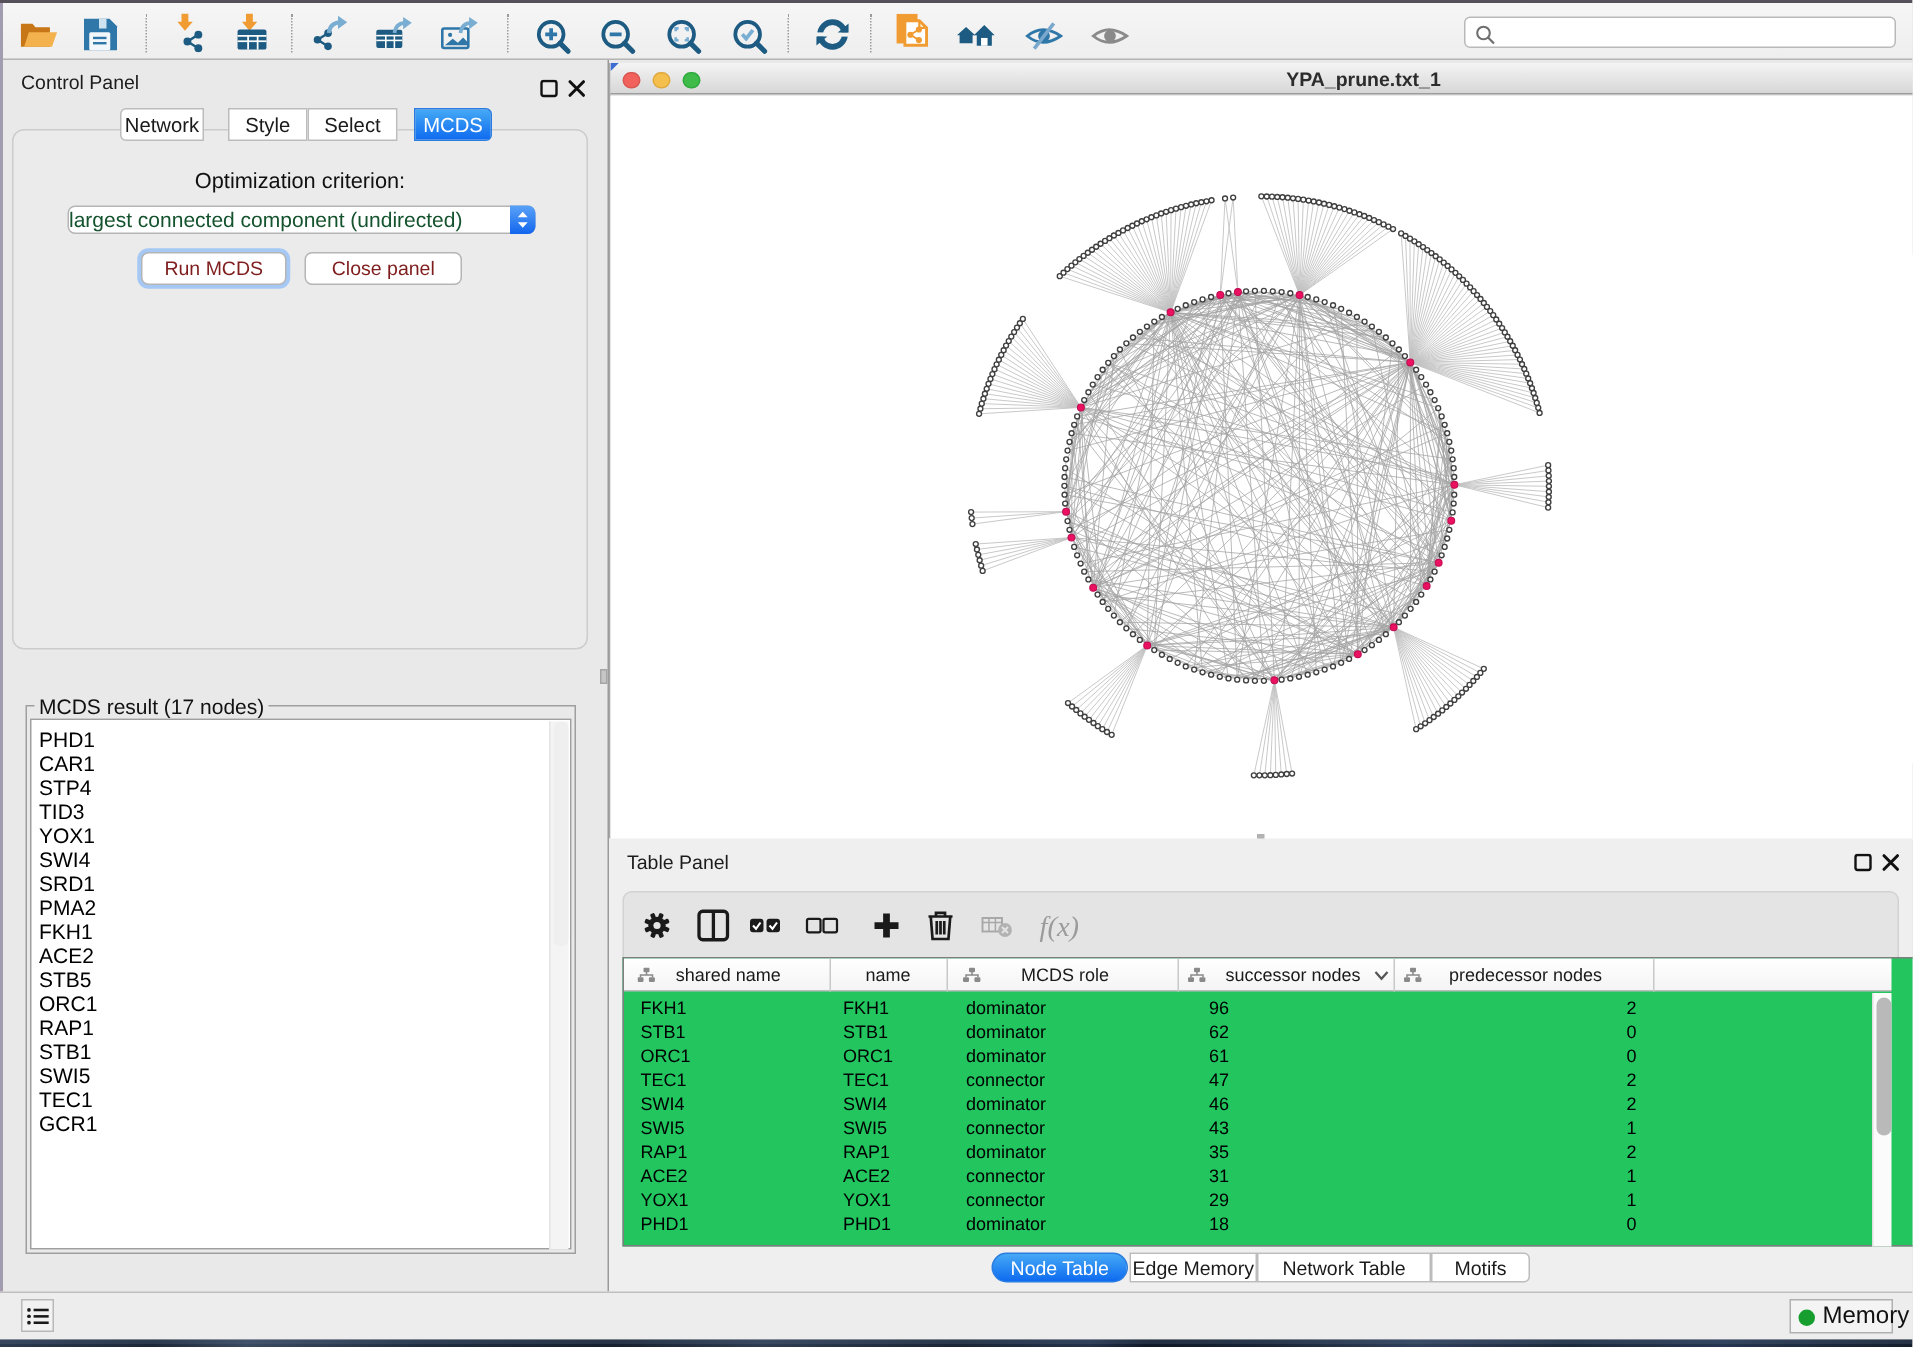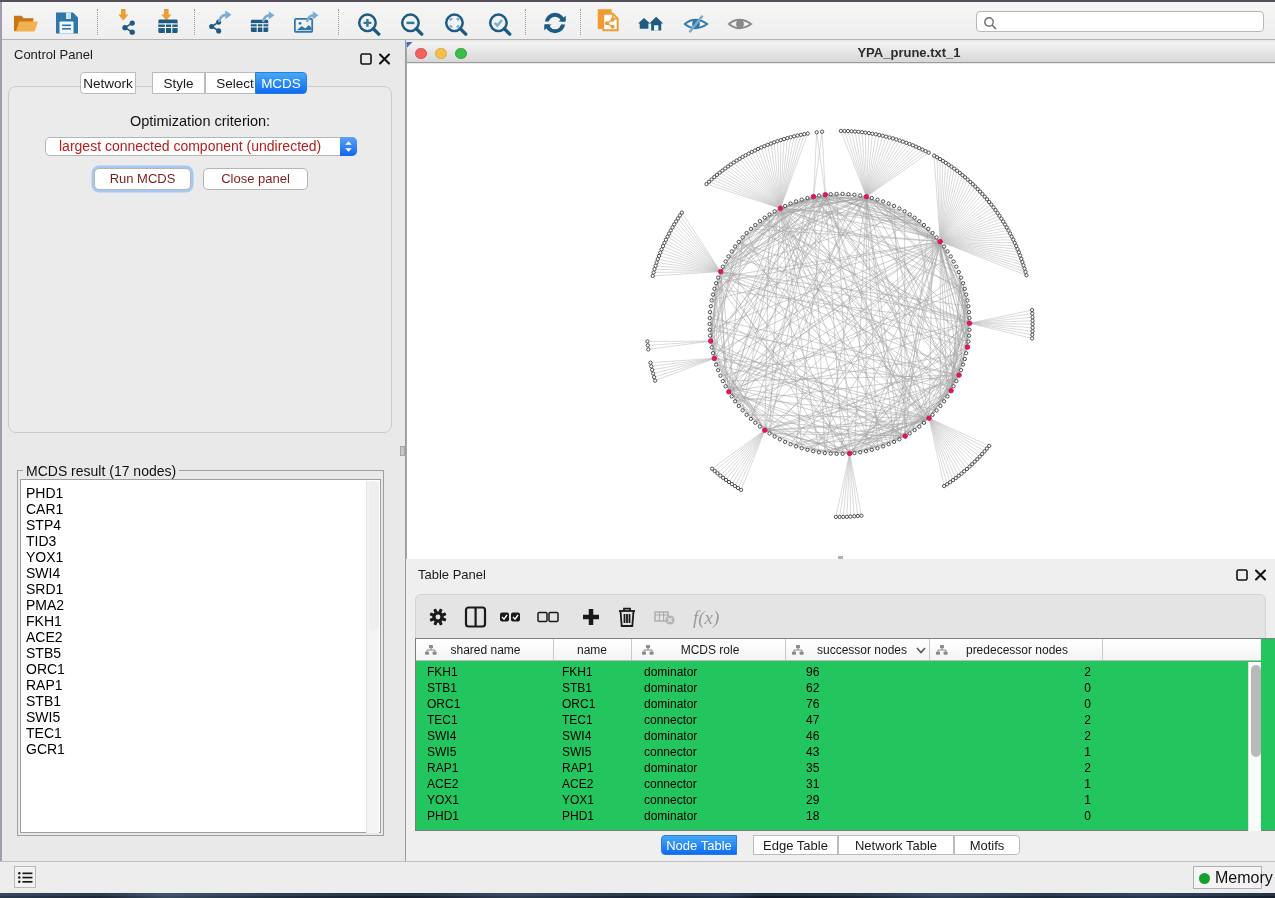--- a/index.html
+++ b/index.html
@@ -13,21 +13,21 @@
 .ticon{position:absolute;top:8px;width:26px;height:26px;}
 
 #search{left:974px;top:9px;width:288px;height:21px;background:#fff;border:1px solid #b9b9b9;border-radius:4px;}
 
 #cp-title{left:14px;top:47px;font-size:13px;color:#1c1c1c;}
 #cp-box{left:8px;top:86px;width:384px;height:347px;background:#ebebeb;border:1px solid #cccccc;border-radius:8px;}
 .tab{position:absolute;top:72px;height:22px;background:#fff;border:1px solid #bcbcbc;font-size:13.5px;font-weight:400;color:#1a1a1a;text-align:center;line-height:21px;}
 #tab-mcds{background:linear-gradient(#45a9f5,#0f6bf0);color:#fff;border-color:#2a7de0;border-radius:0 4px 4px 0;}
 #tab-network{border-radius:4px 0 0 4px;}
 #optlabel{left:0px;top:113px;width:400px;text-align:center;font-size:14.5px;color:#111;}
-#dropdown{left:45px;top:137px;width:312px;height:19px;background:#fff;border:1px solid #b5b5b5;border-radius:5px;font-size:14px;color:#b91c1c;line-height:17px;padding-left:13px;}
+#dropdown{left:45px;top:137px;width:312px;height:19px;background:#fff;border:1px solid #b5b5b5;border-radius:5px;font-size:14px;color:#14532d;line-height:17px;}
 #dd-btn{right:-1px;top:-1px;width:17px;height:19px;border-radius:0 5px 5px 0;background:linear-gradient(#5aa2f7,#1266ee);}
 .btn{position:absolute;height:22px;background:#fff;border:1px solid #b5b5b5;border-radius:5px;font-size:13px;color:#7f1d1d;text-align:center;line-height:20px;}
 #btn-run{left:94px;top:168px;width:97px;box-shadow:0 0 0 2.5px #a6c8f5;}
 #btn-close{left:203px;top:168px;width:105px;}
 #fieldset{left:17px;top:470px;width:367px;height:366px;border:1px solid #9f9f9f;}
 #fs-legend{left:23px;top:463px;background:#e9e9e9;padding:0 3px;font-size:14px;color:#111;}
 #mlist{left:20px;top:479px;width:361px;height:354px;background:#fff;border:1px solid #9f9f9f;font-size:14px;color:#000;padding:5px 0 0 5px;line-height:16px;}
 #mscroll{right:1px;top:1px;width:13px;height:352px;background:#f4f4f4;border-left:1px solid #e4e4e4;}
 #mthumb{position:absolute;left:1.5px;top:0px;width:10px;height:150px;background:#efefef;border-radius:5px;}
 
@@ -200,21 +200,21 @@
 
 <div class="abs" id="cp-title">Control Panel</div>
 <svg class="abs" style="left:360px;top:53px" width="32" height="13" viewBox="0 0 32 13">
 <rect x="1" y="1" width="10" height="10" rx="1.5" fill="none" stroke="#111" stroke-width="1.6"></rect>
 <path d="M20 1.5 L29 10.5 M29 1.5 L20 10.5" stroke="#111" stroke-width="2.05" stroke-linecap="round"></path>
 </svg>
 <div class="abs" id="cp-box"></div>
 <div class="tab" id="tab-network" style="left:80px;width:56px;">Network</div>
 <div class="tab" style="left:152px;width:53px;">Style</div>
 <div class="tab" style="left:205px;width:60px;">Select</div>
-<div class="tab" id="tab-mcds" style="left:255px;width:52px;">MCDS</div>
+<div class="tab" id="tab-mcds" style="left:276px;width:52px;">MCDS</div>
 <div class="abs" id="optlabel">Optimization criterion:</div>
 <div class="abs" id="dropdown">largest connected component (undirected)
 <div class="abs" id="dd-btn"><svg width="17" height="19" viewBox="0 0 17 19">
         <path d="M5.2 7.8 L8.5 4.2 L11.8 7.8 z" fill="#fff"></path>
         <path d="M5.2 11.2 L8.5 14.8 L11.8 11.2 z" fill="#fff"></path>
       </svg></div>
 </div>
 <div class="btn" id="btn-run">Run MCDS</div>
 <div class="btn" id="btn-close">Close panel</div>
 <div class="abs" id="fieldset"></div>
@@ -1230,21 +1230,21 @@
         <span class="c1">STB1</span>
         <span class="c2">STB1</span>
         <span class="c3">dominator</span>
         <span class="c4">62</span>
         <span class="c5">0</span>
       </div>
 <div class="trow" style="top:58px">
         <span class="c1">ORC1</span>
         <span class="c2">ORC1</span>
         <span class="c3">dominator</span>
-        <span class="c4">76</span>
+        <span class="c4">61</span>
         <span class="c5">0</span>
       </div>
 <div class="trow" style="top:74px">
         <span class="c1">TEC1</span>
         <span class="c2">TEC1</span>
         <span class="c3">connector</span>
         <span class="c4">47</span>
         <span class="c5">2</span>
       </div>
 <div class="trow" style="top:90px">
@@ -1288,22 +1288,22 @@
         <span class="c3">dominator</span>
         <span class="c4">18</span>
         <span class="c5">0</span>
       </div>
 <div id="tp-vscroll">
         <div id="tp-thumb"></div>
       </div>
 </div>
 </div>
 
-<div class="btab" id="bt1" style="left:661px;width:76px;">Node Table</div>
-<div class="btab" style="left:753px;width:85px;">Edge Table</div>
+<div class="btab" id="bt1" style="left:661px;width:91px;border-radius:10px;">Node Table</div>
+<div class="btab" style="left:753px;width:85px;">Edge Memory</div>
 <div class="btab" style="left:838px;width:116px;">Network Table</div>
 <div class="btab" style="left:954px;width:66px;border-radius:0 4px 4px 0;">Motifs</div>
 
 <div class="abs" id="status">
 <div style="position:absolute;left:14px;top:4px;width:22px;height:22px;background:#f2f2f2;border:1px solid #b9b9b9;"></div>
     <svg style="position:absolute;left:17px;top:8px" width="17px" height="15" viewBox="0 0 22 19">
 <g fill="#1a1a1a">
         <circle cx="3" cy="4" r="1.6"></circle>
         <circle cx="3" cy="9.5" r="1.6"></circle>
         <circle cx="3" cy="15" r="1.6"></circle>

